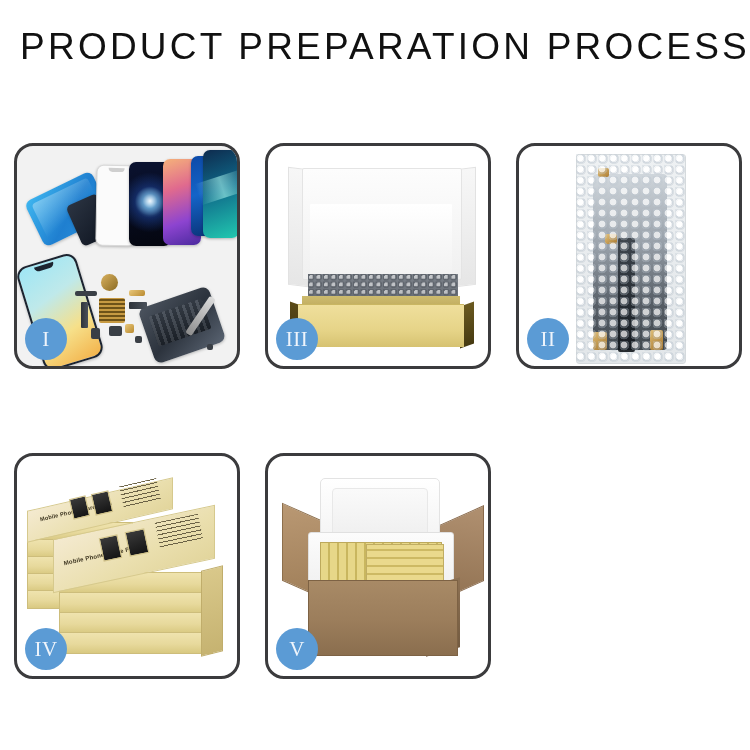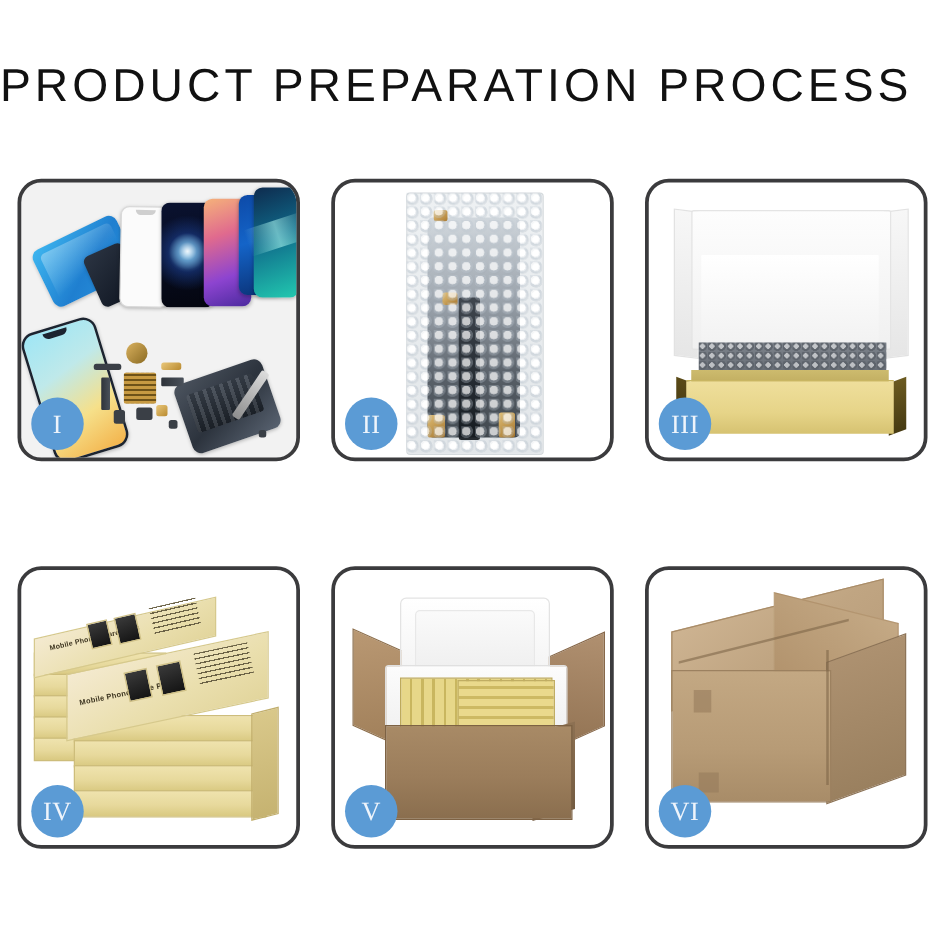--- a/index.html
+++ b/index.html
@@ -10,22 +10,22 @@
   body {
     width: 750px;
     height: 750px;
     overflow: hidden;
     font-family: "Liberation Sans", sans-serif;
     position: relative;
   }
 
   
   .header {
-    padding-top: 50px;
-    text-align: left;
+    padding-top: 28px;
+    text-align: right;
   }
   .title {
     font-family: "Liberation Sans", sans-serif;
     font-size: 37px;
     font-weight: 400;
     letter-spacing: 3.2px;
     color: #111111;
     line-height: 1.05;
     margin: 0;
     white-space: nowrap;
@@ -428,45 +428,45 @@
       <div class="chip gold" style="left:108px; top:178px; width:9px;  height:9px;"></div>
       <div class="chip" style="left:118px; top:190px; width:7px;  height:7px;"></div>
       <div class="chip" style="left:190px; top:198px; width:6px;  height:6px;"></div>
       <div class="screwdriver"></div>
     </div>
     <div class="badge">I</div>
   </div>
 
   <div class="panel">
     <div class="stage">
-      <div class="bubble-bag"></div>
-      <div class="bag-inner-part"></div>
-      <div class="bag-flex-strip"></div>
-      <div class="bag-gold" style="left:79px;  top:22px;  width:11px; height:9px;"></div>
-      <div class="bag-gold" style="left:86px;  top:88px;  width:12px; height:10px;"></div>
-      <div class="bag-gold" style="left:74px;  top:186px; width:14px; height:18px;"></div>
-      <div class="bag-gold" style="left:131px; top:184px; width:13px; height:20px;"></div>
-      <div class="bubble-overlay"></div>
-    </div>
-    <div class="badge">II</div>
-  </div>
-
-  <div class="panel">
-    <div class="stage">
       <div class="b3-lid-l"></div>
       <div class="b3-lid-r"></div>
       <div class="b3-lid"></div>
       <div class="b3-foam"></div>
       <div class="b3-bubble"></div>
       <div class="b3-tray-inner"></div>
       <div class="b3-tray-left"></div>
       <div class="b3-tray-right"></div>
       <div class="b3-tray-front"></div>
     </div>
     <div class="badge">III</div>
+  </div>
+
+  <div class="panel">
+    <div class="stage">
+      <div class="bubble-bag"></div>
+      <div class="bag-inner-part"></div>
+      <div class="bag-flex-strip"></div>
+      <div class="bag-gold" style="left:79px;  top:22px;  width:11px; height:9px;"></div>
+      <div class="bag-gold" style="left:86px;  top:88px;  width:12px; height:10px;"></div>
+      <div class="bag-gold" style="left:74px;  top:186px; width:14px; height:18px;"></div>
+      <div class="bag-gold" style="left:131px; top:184px; width:13px; height:20px;"></div>
+      <div class="bubble-overlay"></div>
+    </div>
+    <div class="badge">II</div>
   </div>
 
   <div class="panel">
     <div class="stage">
       <div class="stack">
 
         <div class="bx" style="left:10px;  top:66px;  width:104px; height:17px;"></div>
         <div class="bx" style="left:10px;  top:83px;  width:104px; height:17px;"></div>
         <div class="bx" style="left:10px;  top:100px; width:104px; height:17px;"></div>
         <div class="bx" style="left:10px;  top:117px; width:104px; height:17px;"></div>
@@ -501,27 +501,14 @@
       <div class="c5-foam-lid"></div>
       <div class="c5-foam-box"></div>
       <div class="c5-contents"></div>
       <div class="c5-contents2"></div>
       <div class="c5-body-side"></div>
       <div class="c5-body"></div>
     </div>
     <div class="badge">V</div>
   </div>
 
-  <div class="panel">
-    <div class="stage">
-      <div class="c6-top"></div>
-      <div class="c6-top2"></div>
-      <div class="c6-side"></div>
-      <div class="c6-front"></div>
-      <div class="c6-seam" style="left:24px;  top:56px;  width:136px; height:2px; transform:skewY(-14deg);"></div>
-      <div class="c6-tape" style="left:36px;  top:96px;  width:14px;  height:18px;"></div>
-      <div class="c6-tape" style="left:40px;  top:162px; width:16px;  height:16px;"></div>
-      <div class="c6-seam" style="left:142px; top:64px;  width:2px;   height:108px;"></div>
-    </div>
-    <div class="badge">VI</div>
-  </div>
 
 </div>
 
 </body></html>

